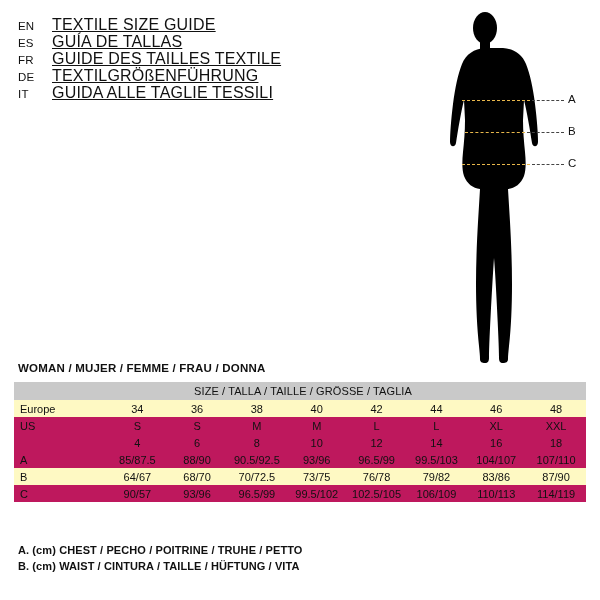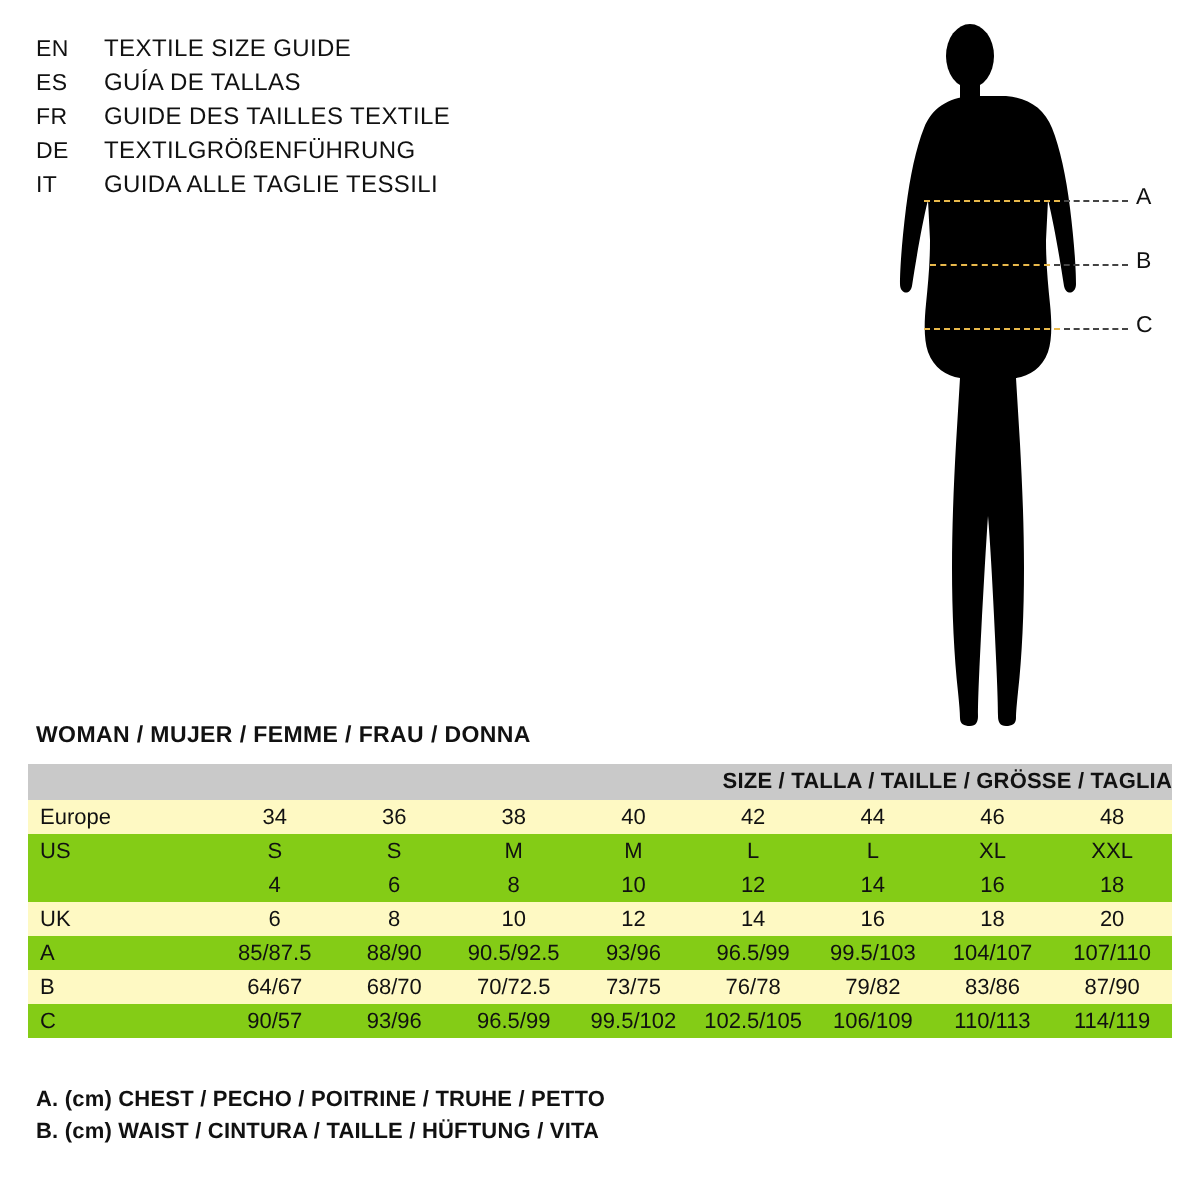--- a/index.html
+++ b/index.html
@@ -34,23 +34,24 @@
     height: 17px;
     line-height: 17px;
   }
   .legend-code {
     width: 34px;
     font-size: 11.5px;
     letter-spacing: 0.2px;
     color: #111;
   }
   .legend-text {
-    font-size: 12px;
+    font-size: 16px;
     letter-spacing: 0.2px;
     color: #111;
+    text-decoration: underline;
   }
 
   
   .figure-wrap {
     position: absolute;
     left: 420px;
     top: 8px;
     width: 170px;
     height: 360px;
   }
@@ -94,29 +95,29 @@
     font-size: 11px;
   }
   .size-table td, .size-table th {
     padding: 0;
     height: 17px;
     font-weight: normal;
     color: #111;
   }
   .size-table tr.header-row td {
     background: #c9c9c9;
-    font-weight: bold;
+    font-weight: normal;
     font-size: 11px;
-    text-align: right;
+    text-align: center;
     padding-left: 6px;
     height: 18px;
     letter-spacing: 0.1px;
   }
   .size-table tr.band td {
-    background: #84cc16;
+    background: #be185d;
   }
   .size-table tr.plain td {
     background: #fef9c3;
   }
   .size-table td.rowlabel {
     text-align: left;
     padding-left: 6px;
     width: 88px;
   }
   .size-table td.val {
@@ -264,31 +265,20 @@
         <td class="val">4</td>
         <td class="val">6</td>
         <td class="val">8</td>
         <td class="val">10</td>
         <td class="val">12</td>
         <td class="val">14</td>
         <td class="val">16</td>
         <td class="val">18</td>
       </tr>
 
-      <tr class="plain">
-        <td class="rowlabel">UK</td>
-        <td class="val">6</td>
-        <td class="val">8</td>
-        <td class="val">10</td>
-        <td class="val">12</td>
-        <td class="val">14</td>
-        <td class="val">16</td>
-        <td class="val">18</td>
-        <td class="val">20</td>
-      </tr>
 
       <tr class="band">
         <td class="rowlabel">A</td>
         <td class="val">85/87.5</td>
         <td class="val">88/90</td>
         <td class="val">90.5/92.5</td>
         <td class="val">93/96</td>
         <td class="val">96.5/99</td>
         <td class="val">99.5/103</td>
         <td class="val">104/107</td>

